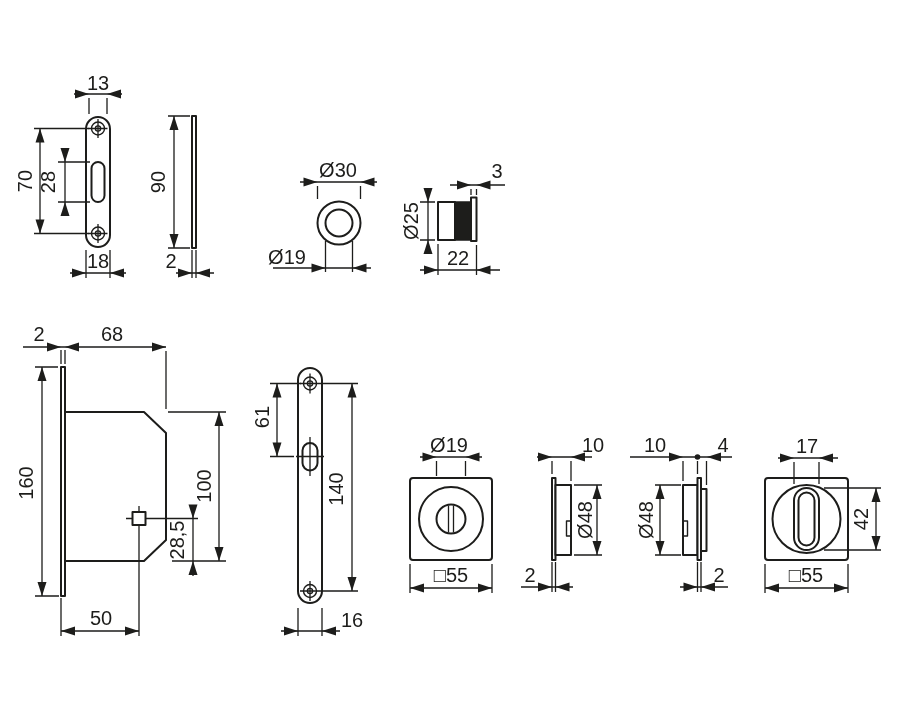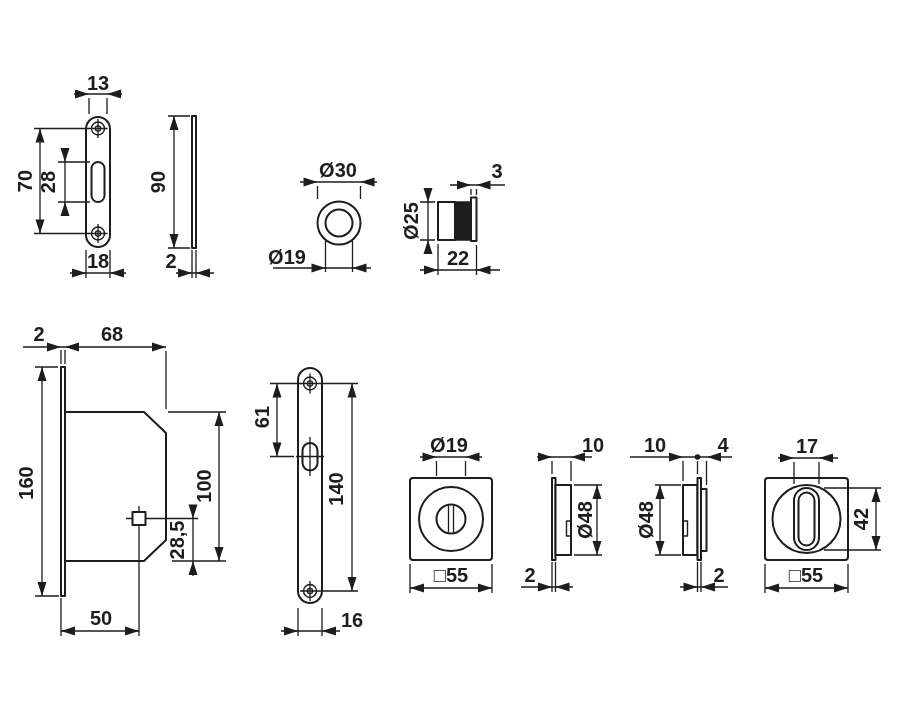--- a/index.html
+++ b/index.html
@@ -1,16 +1,16 @@
 <!DOCTYPE html>
 <html><head>
 <meta charset="utf-8">
 <style>
   html,body{margin:0;padding:0;background:#ffffff;}
-  .stage{position:relative;width:899px;height:709px;background:#ffffff;overflow:hidden;font-weight:bold;}
+  .stage{position:relative;width:899px;height:709px;background:#ffffff;overflow:hidden;}
   svg{display:block;}
   .ol{fill:none;stroke:#1d1d1b;stroke-width:2;stroke-linejoin:round;stroke-linecap:round;}
   .olw{fill:#ffffff;stroke:#1d1d1b;stroke-width:2;stroke-linejoin:round;}
   .thin{fill:none;stroke:#1d1d1b;stroke-width:1.4;stroke-linejoin:round;}
   .dl{fill:none;stroke:#1d1d1b;stroke-width:1.3;stroke-linecap:butt;}
   .ar{fill:#1d1d1b;stroke:none;}
   .blk{fill:#1d1d1b;stroke:#1d1d1b;stroke-width:1.5;}
   text{font-family:"Liberation Sans","DejaVu Sans",sans-serif;font-size:20px;fill:#1d1d1b;text-anchor:middle;}
 </style>
 </head>

